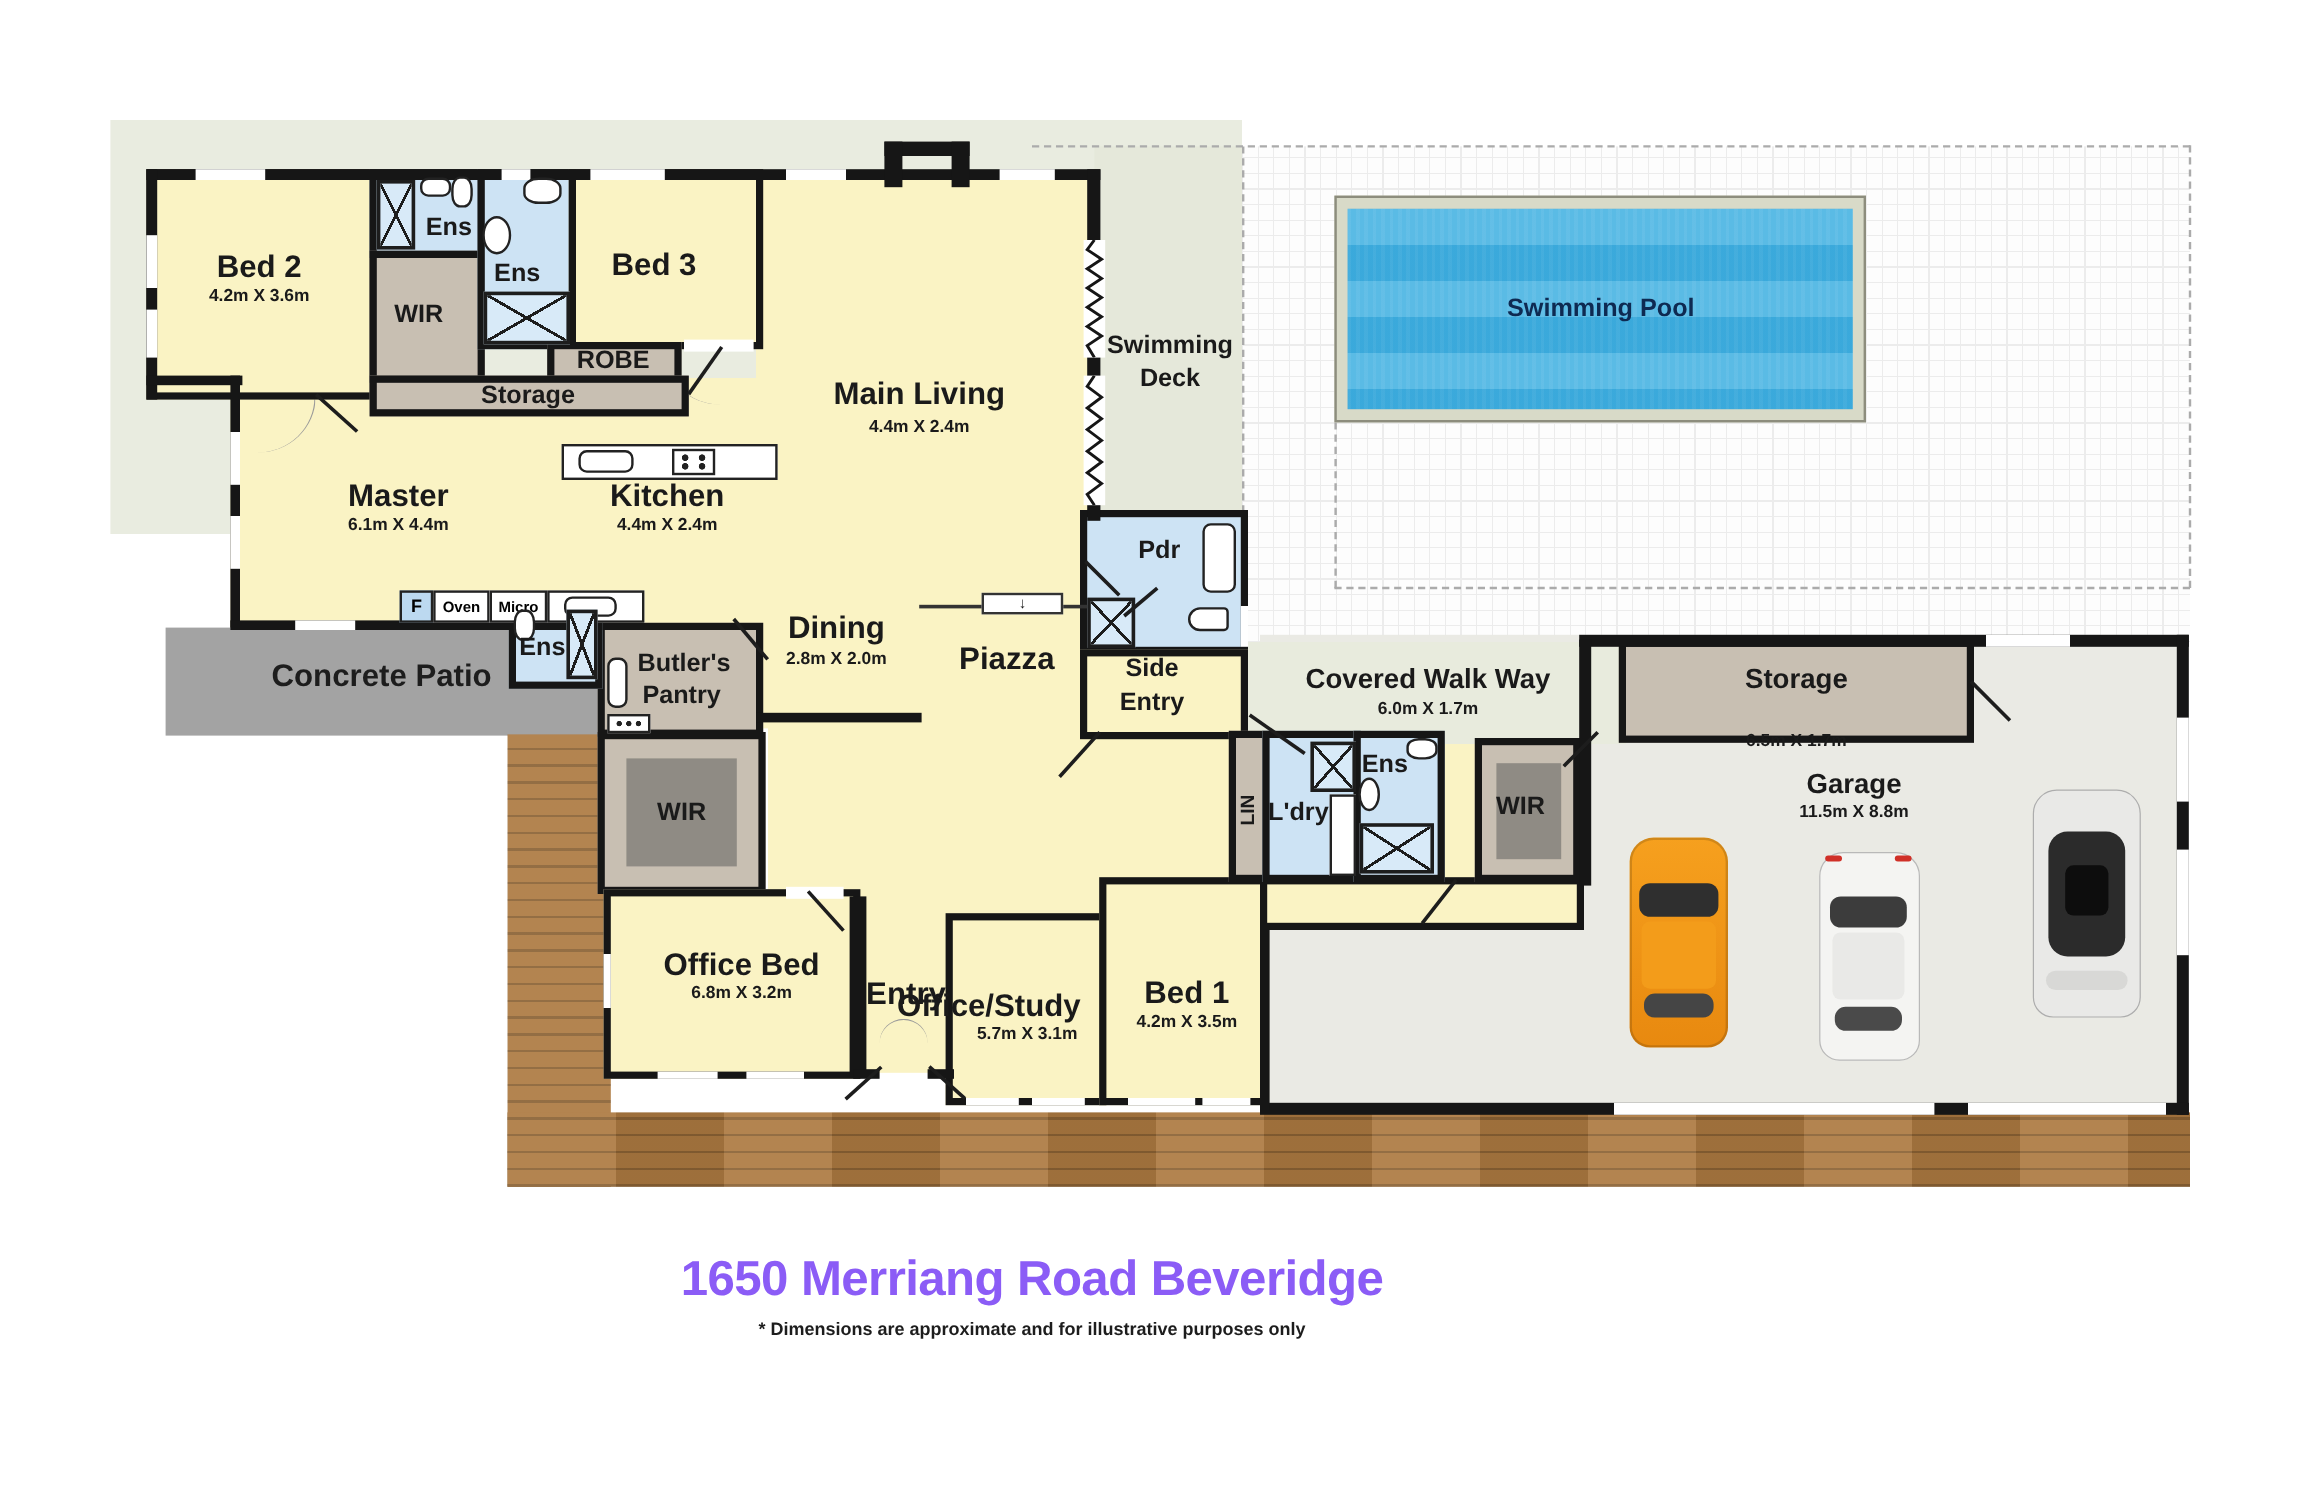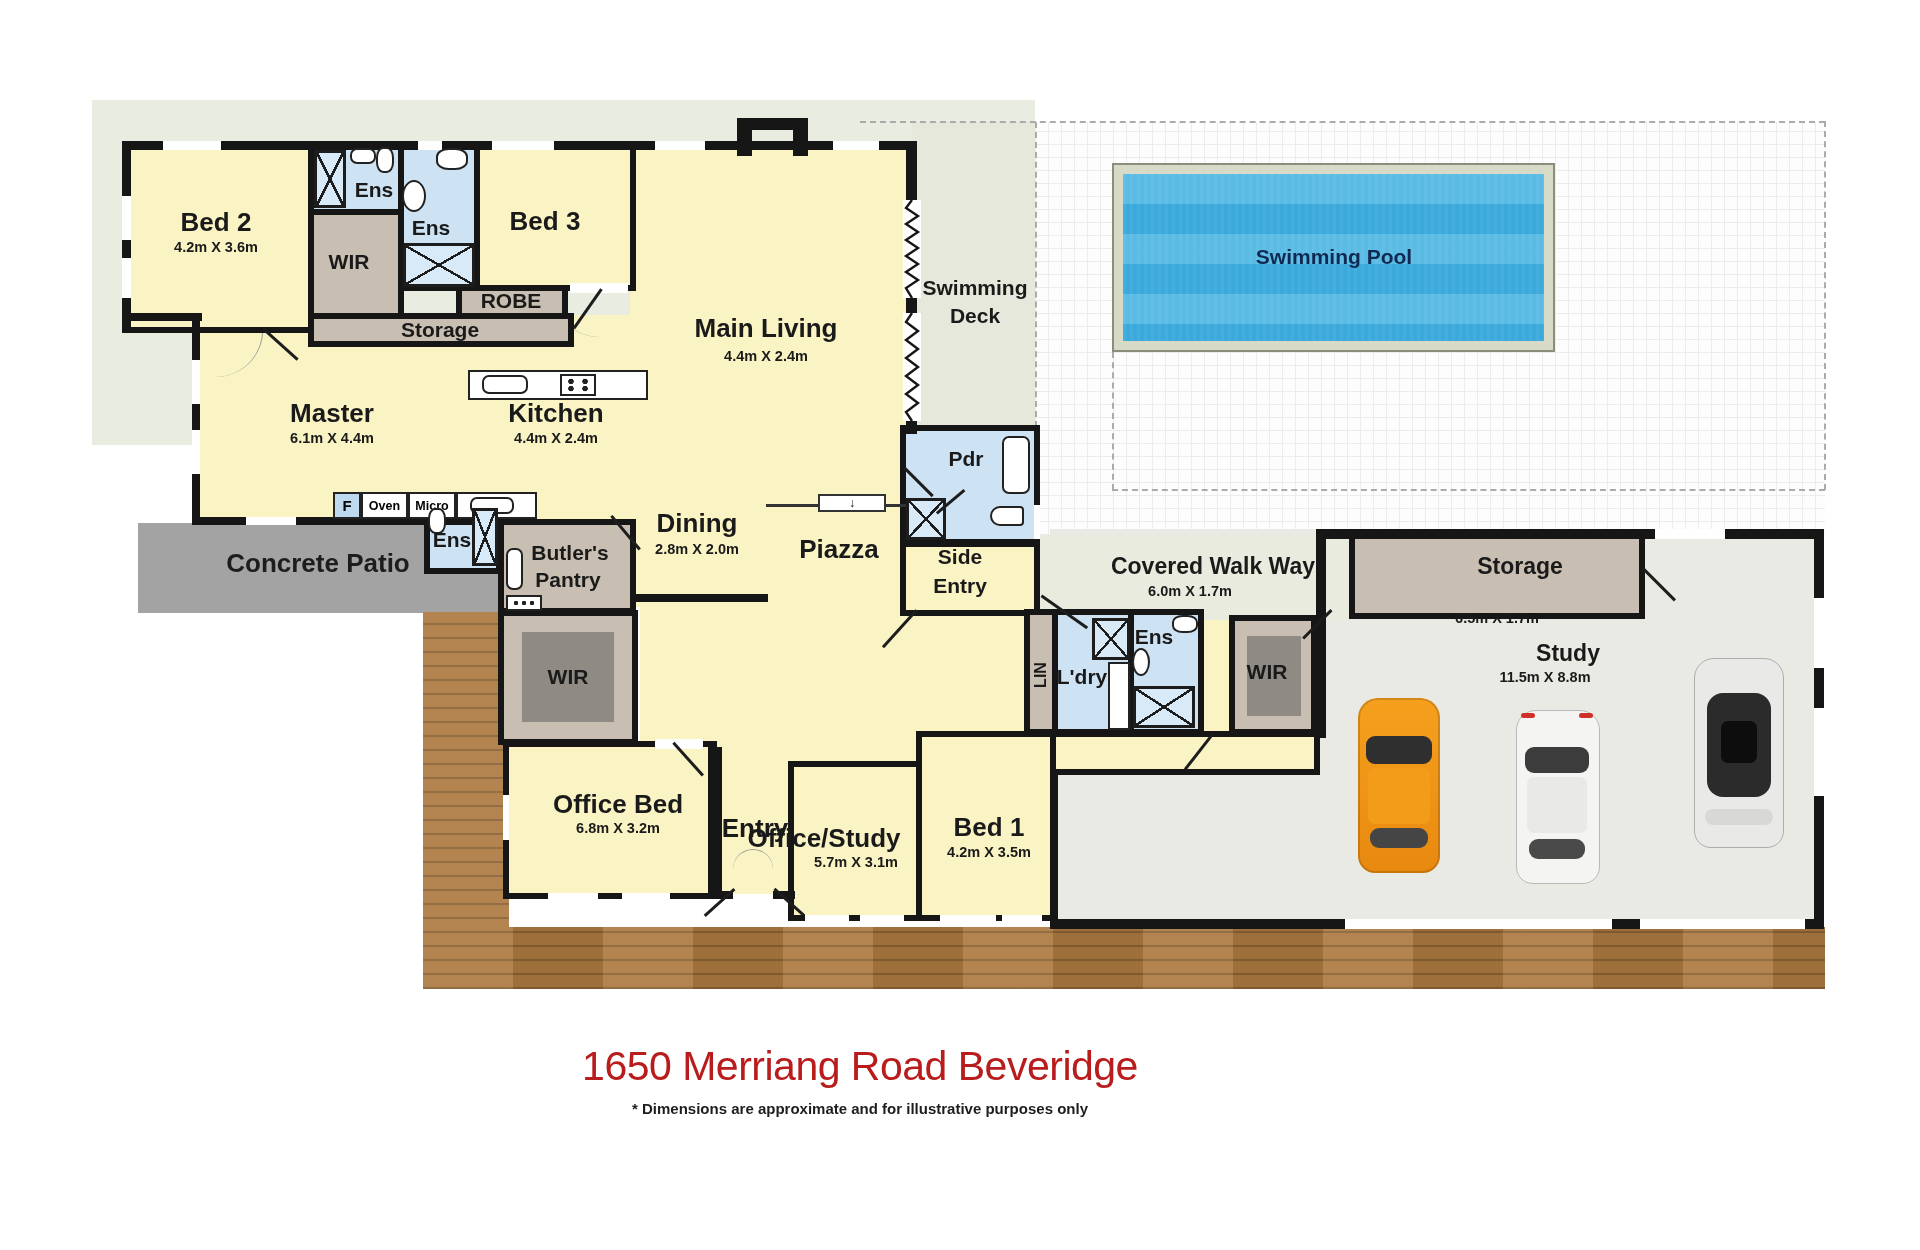--- a/index.html
+++ b/index.html
@@ -19,21 +19,21 @@
   .xbox{position:absolute;background:#d8eaf8;border:3px solid #1d1d1d;box-sizing:border-box;z-index:28;
     background-image:
       linear-gradient(to top right, transparent calc(50% - 1.2px), #1d1d1d calc(50% - 1.2px), #1d1d1d calc(50% + 1.2px), transparent calc(50% + 1.2px)),
       linear-gradient(to bottom right, transparent calc(50% - 1.2px), #1d1d1d calc(50% - 1.2px), #1d1d1d calc(50% + 1.2px), transparent calc(50% + 1.2px));}
   .leaf{position:absolute;width:2.5px;background:#1d1d1d;transform-origin:50% 0;z-index:29;}
   .qarc{position:absolute;z-index:18;box-sizing:border-box;}
   .winner{position:absolute;background:#8f8b84;z-index:22;}
   .lbl{position:absolute;transform:translate(-50%,-50%);font-weight:700;color:#1a1a1a;white-space:nowrap;z-index:40;}
   .f26{font-size:26px;}
   .f22{font-size:21px;}
-  .f24{font-size:23px;margin-left:23px;}
+  .f24{font-size:23px;}
   .f15{font-size:14.5px;}
   .f16{font-size:16px;}
   .f13{font-size:12.5px;}
   .backdrop{background:#e9ece0;}
   .deck{background:#e5e8da;}
   .paved{background:#fdfdfd;
     background-image:
       repeating-linear-gradient(0deg,#ececec 0 1px,transparent 1px 13px),
       repeating-linear-gradient(90deg,#ececec 0 1px,transparent 1px 13px);}
   .dash-h{position:absolute;border-top:2px dashed #ababab;z-index:6;}
@@ -49,21 +49,21 @@
   .wood{z-index:14;background-color:#ad7a41;
     background-image:
       repeating-linear-gradient(90deg, rgba(255,255,255,0.08) 0 90px, rgba(0,0,0,0.09) 90px 180px),
       repeating-linear-gradient(0deg, rgba(0,0,0,0.20) 0 2px, transparent 2px 14px);}
   .cab{position:absolute;background:#fff;border:2px solid #222;box-sizing:border-box;display:flex;align-items:center;justify-content:center;font-weight:700;z-index:28;}
   .car{position:absolute;z-index:30;border-radius:20px 20px 17px 17px;}
   .car .ws{position:absolute;border-radius:9px;}
   .car .roof{position:absolute;border-radius:7px;}
   .zz{position:absolute;z-index:28;}
   .zzbg{position:absolute;background:#fff;z-index:27;}
-  .title{position:absolute;transform:translate(-50%,-50%);font-weight:400;color:#b91c1c;font-size:41px;letter-spacing:-0.5px;z-index:40;white-space:nowrap;}
+  .title{position:absolute;transform:translate(-50%,-50%);font-weight:700;color:#8b5cf6;font-size:41px;letter-spacing:-0.5px;z-index:40;white-space:nowrap;}
   .subtitle{position:absolute;transform:translate(-50%,-50%);font-weight:700;color:#1d1d1d;font-size:15px;z-index:40;white-space:nowrap;}
 </style>
 </head>
 <body>
 
 <div class="plan">
 
   <div class="abs backdrop" style="left:92px;top:100px;width:943px;height:345px"></div>
   <div class="abs paved" style="left:1035px;top:122px;width:790px;height:413px"></div>
   <div class="abs deck" style="left:912px;top:122px;width:123px;height:315px"></div>
@@ -271,21 +271,21 @@
   <div class="lbl f26" style="left:697px;top:523px">Dining</div>
   <div class="lbl f15" style="left:697px;top:549px">2.8m X 2.0m</div>
   <div class="lbl f26" style="left:839px;top:549px">Piazza</div>
   <div class="lbl f22" style="left:966px;top:459px">Pdr</div>
   <div class="lbl f22" style="left:960px;top:557px">Side</div>
   <div class="lbl f22" style="left:960px;top:586px">Entry</div>
   <div class="lbl f24" style="left:1190px;top:566px">Covered Walk Way</div>
   <div class="lbl f15" style="left:1190px;top:591px">6.0m X 1.7m</div>
   <div class="lbl f24" style="left:1497px;top:566px">Storage</div>
   <div class="lbl f15" style="left:1497px;top:618px">6.5m X 1.7m</div>
-  <div class="lbl f24" style="left:1545px;top:653px">Study</div>
+  <div class="lbl f24" style="left:1545px;top:653px">Garage</div>
   <div class="lbl f15" style="left:1545px;top:677px">11.5m X 8.8m</div>
   <div class="lbl f22" style="left:452px;top:540px">Ens</div>
   <div class="lbl f22" style="left:568px;top:677px">WIR</div>
   <div class="lbl f26" style="left:618px;top:804px">Office Bed</div>
   <div class="lbl f15" style="left:618px;top:828px">6.8m X 3.2m</div>
   <div class="lbl f26" style="left:755px;top:828px">Entry</div>
   <div class="lbl f16" style="left:1041px;top:675px;transform:translate(-50%,-50%) rotate(-90deg)">LIN</div>
   <div class="lbl f22" style="left:1082px;top:677px">L'dry</div>
   <div class="lbl f22" style="left:1154px;top:637px">Ens</div>
   <div class="lbl f22" style="left:1267px;top:672px">WIR</div>

